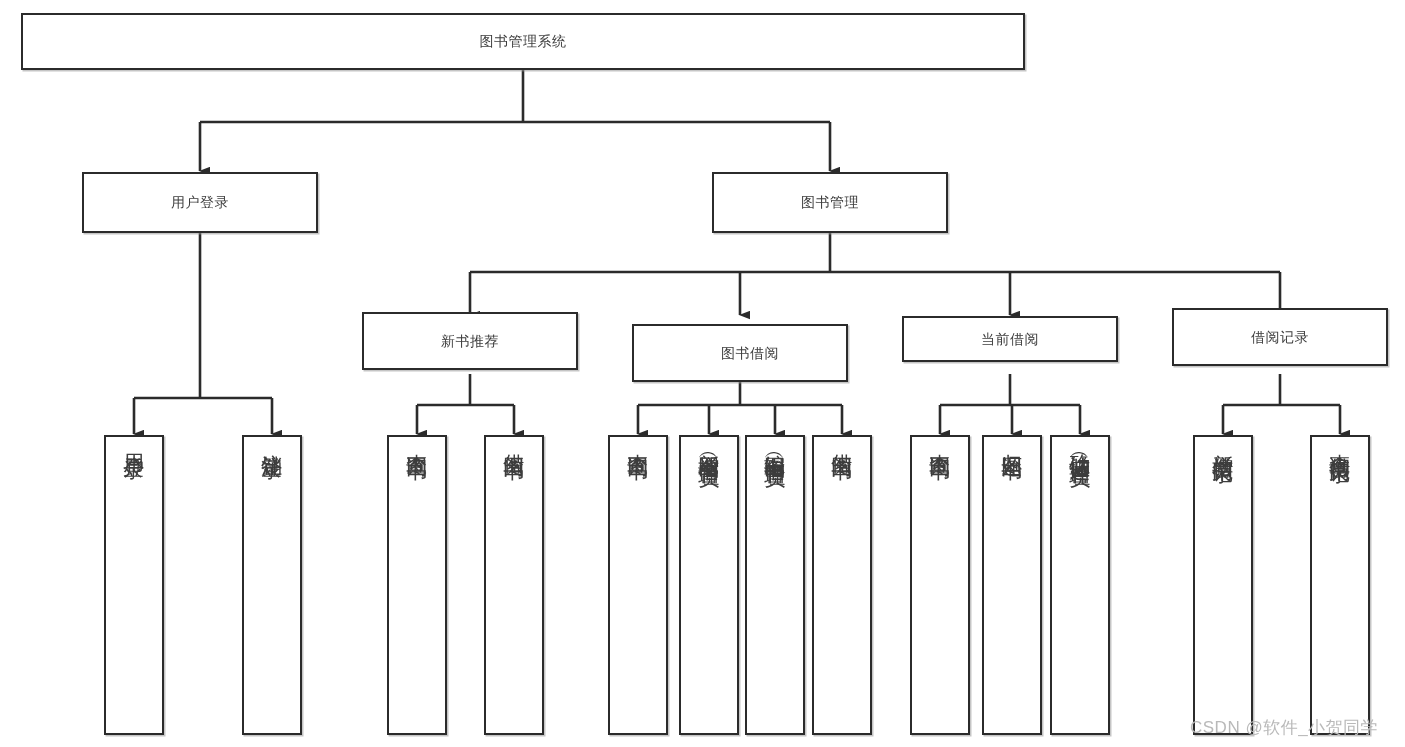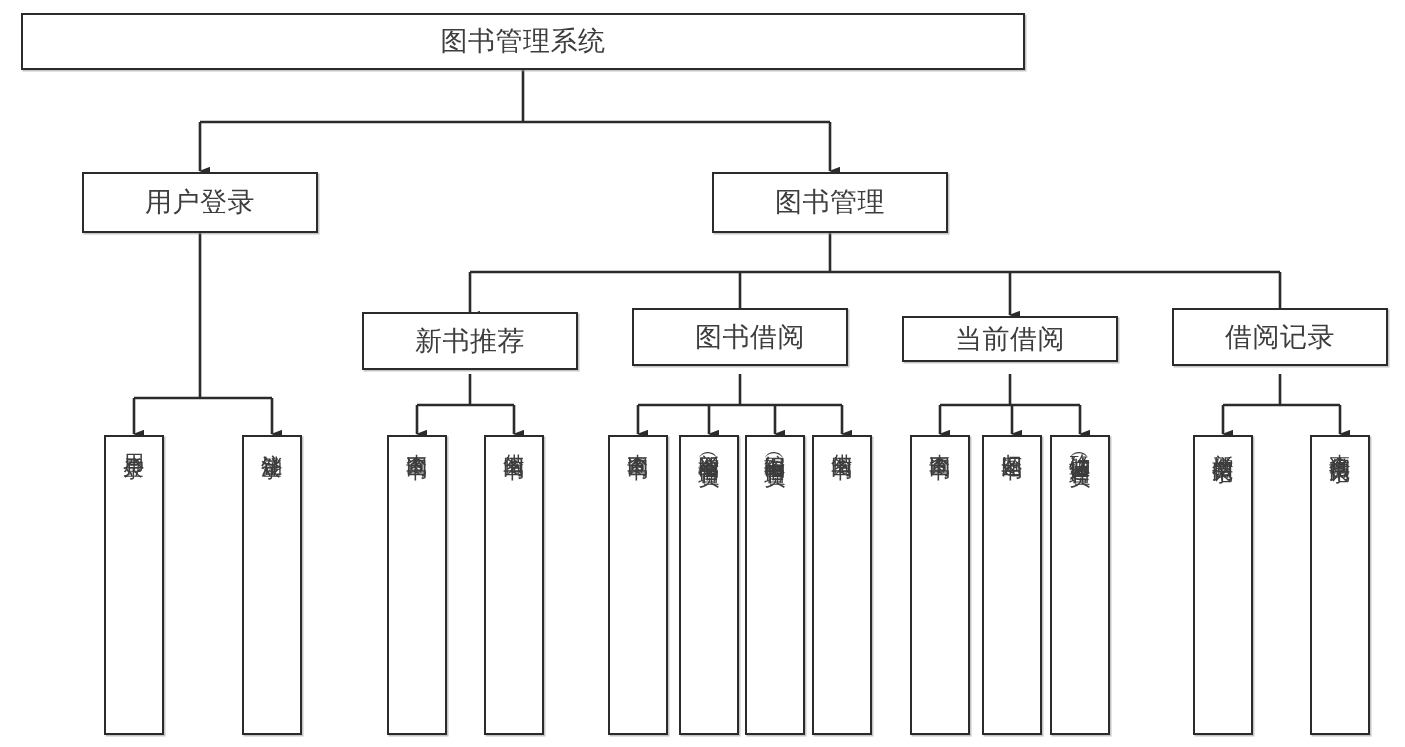--- a/index.html
+++ b/index.html
@@ -15,21 +15,21 @@
     background:#ffffff;
     border:2.5px solid #2b2b2b;
     box-sizing:border-box;
     display:flex;
     align-items:center;
     justify-content:center;
     box-shadow:1.5px 1.5px 0 rgba(150,150,150,0.55);
   }
   .node-label{
     color:#3d3d3d;
-    font-size:27px;
+    font-size:14px;
     line-height:1.05;
     letter-spacing:0.5px;
     white-space:nowrap;
     user-select:none;
   }
   .node-box.vertical{
     align-items:flex-start;
     justify-content:center;
     padding-top:0;
   }
@@ -105,21 +105,21 @@
       </div>
       <div class="node-box" style="left: 82px; top: 172px; width: 236px; height: 61px;">
         <span class="node-label">用户登录</span>
       </div>
       <div class="node-box" style="left: 712px; top: 172px; width: 236px; height: 61px;">
         <span class="node-label">图书管理</span>
       </div>
       <div class="node-box" style="left: 362px; top: 312px; width: 216px; height: 58px;">
         <span class="node-label">新书推荐</span>
       </div>
-      <div class="node-box" style="left: 632px; top: 308px; width: 216px; height: 58px; padding-left: 20px;">
+      <div class="node-box" style="left: 632px; top: 324px; width: 216px; height: 58px; padding-left: 20px;">
         <span class="node-label">图书借阅</span>
       </div>
       <div class="node-box" style="left: 902px; top: 316px; width: 216px; height: 46px;">
         <span class="node-label">当前借阅</span>
       </div>
       <div class="node-box" style="left: 1172px; top: 308px; width: 216px; height: 58px;">
         <span class="node-label">借阅记录</span>
       </div>
       <div class="node-box vertical" style="left: 104px; top: 435px; width: 60px; height: 300px;">
         <span class="node-label">用户登录</span>
@@ -155,14 +155,15 @@
         <span class="node-label">确认归还（管理员）</span>
       </div>
       <div class="node-box vertical" style="left: 1193px; top: 435px; width: 60px; height: 300px;">
         <span class="node-label">新增借阅记录</span>
       </div>
       <div class="node-box vertical" style="left: 1310px; top: 435px; width: 60px; height: 300px;">
         <span class="node-label">查询借阅记录</span>
       </div>
     </div>
 
+  <div class="watermark" style="left: 1190px; top: 716px; color: rgb(185, 185, 185);">CSDN @软件_小贺同学</div>
 
 </div>
 
 </body></html>

